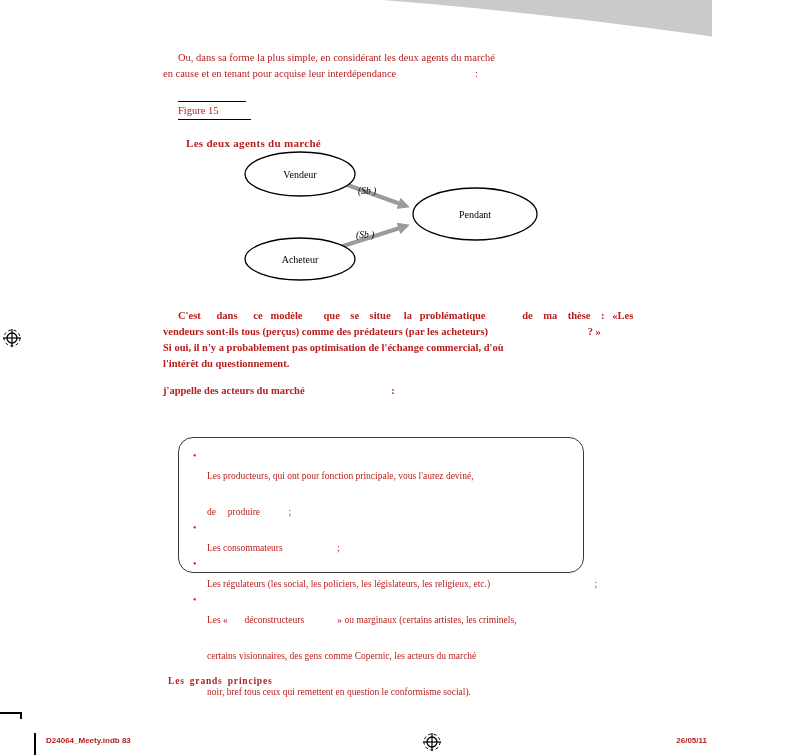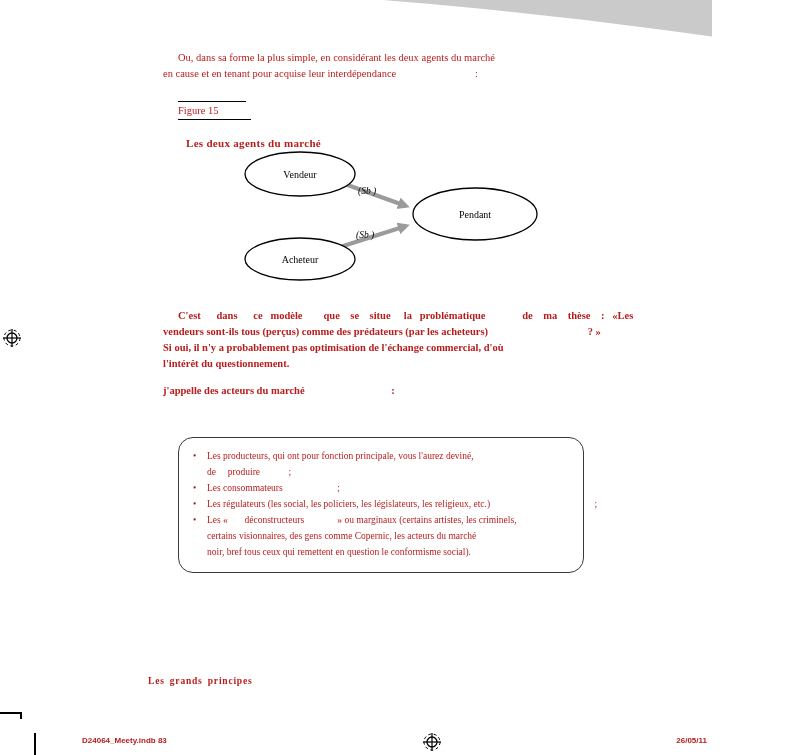--- a/index.html
+++ b/index.html
@@ -23,30 +23,30 @@
   .para{position:absolute;left:163px;font-weight:bold;}
   .para-model{top:308px;}
   .para-types{top:383px;}
 
   .agents-box{position:absolute;left:178px;top:437px;width:406px;height:136px;
               border:1.2px solid #3a3a3a;border-radius:15px;box-sizing:border-box;
               padding:10px 14px 10px 14px;background:#fff;}
   .bullet-row{display:flex;}
   .bullet-dot{width:14px;font-size:9.5px;line-height:16px;flex:none;}
   .bullet-lines{flex:1;}
-  .bline{white-space:pre;font-size:9.5px;line-height:16px;}
+  .bline{white-space:pre;font-size:9.5px;line-height:16px;margin-top:20px;}
   .bline.cont{}
 
   .page-number{position:absolute;left:735px;top:619px;width:57px;text-align:right;
                font-size:13px;font-weight:normal;}
-  .run-footer{position:absolute;left:148px;top:676px;font-size:9.5px;font-weight:bold;
+  .run-footer{position:absolute;left:168px;top:676px;font-size:9.5px;font-weight:bold;
               letter-spacing:.8px;word-spacing:2px;}
 
   
-  .slug{font-family:"Liberation Sans","DejaVu Sans",sans-serif;font-size:8px;font-weight:bold;margin-left:36px;}
+  .slug{font-family:"Liberation Sans","DejaVu Sans",sans-serif;font-size:8px;font-weight:bold;}
   .slug-left{position:absolute;left:46px;top:736px;}
   .slug-right{position:absolute;right:5px;top:736px;text-align:right;}
   .slug-vline{position:absolute;left:34px;top:733px;width:1.6px;height:22px;background:#000;}
   .crop-h{position:absolute;left:0;top:712px;width:21px;height:1.6px;background:#000;}
   .crop-v{position:absolute;left:20px;top:712px;width:1.6px;height:7px;background:#000;}
   .regmark{position:absolute;width:20px;height:20px;}
   .regmark-left{left:2px;top:328px;}
   .regmark-bottom{left:422px;top:732px;}
 </style>
 </head>

